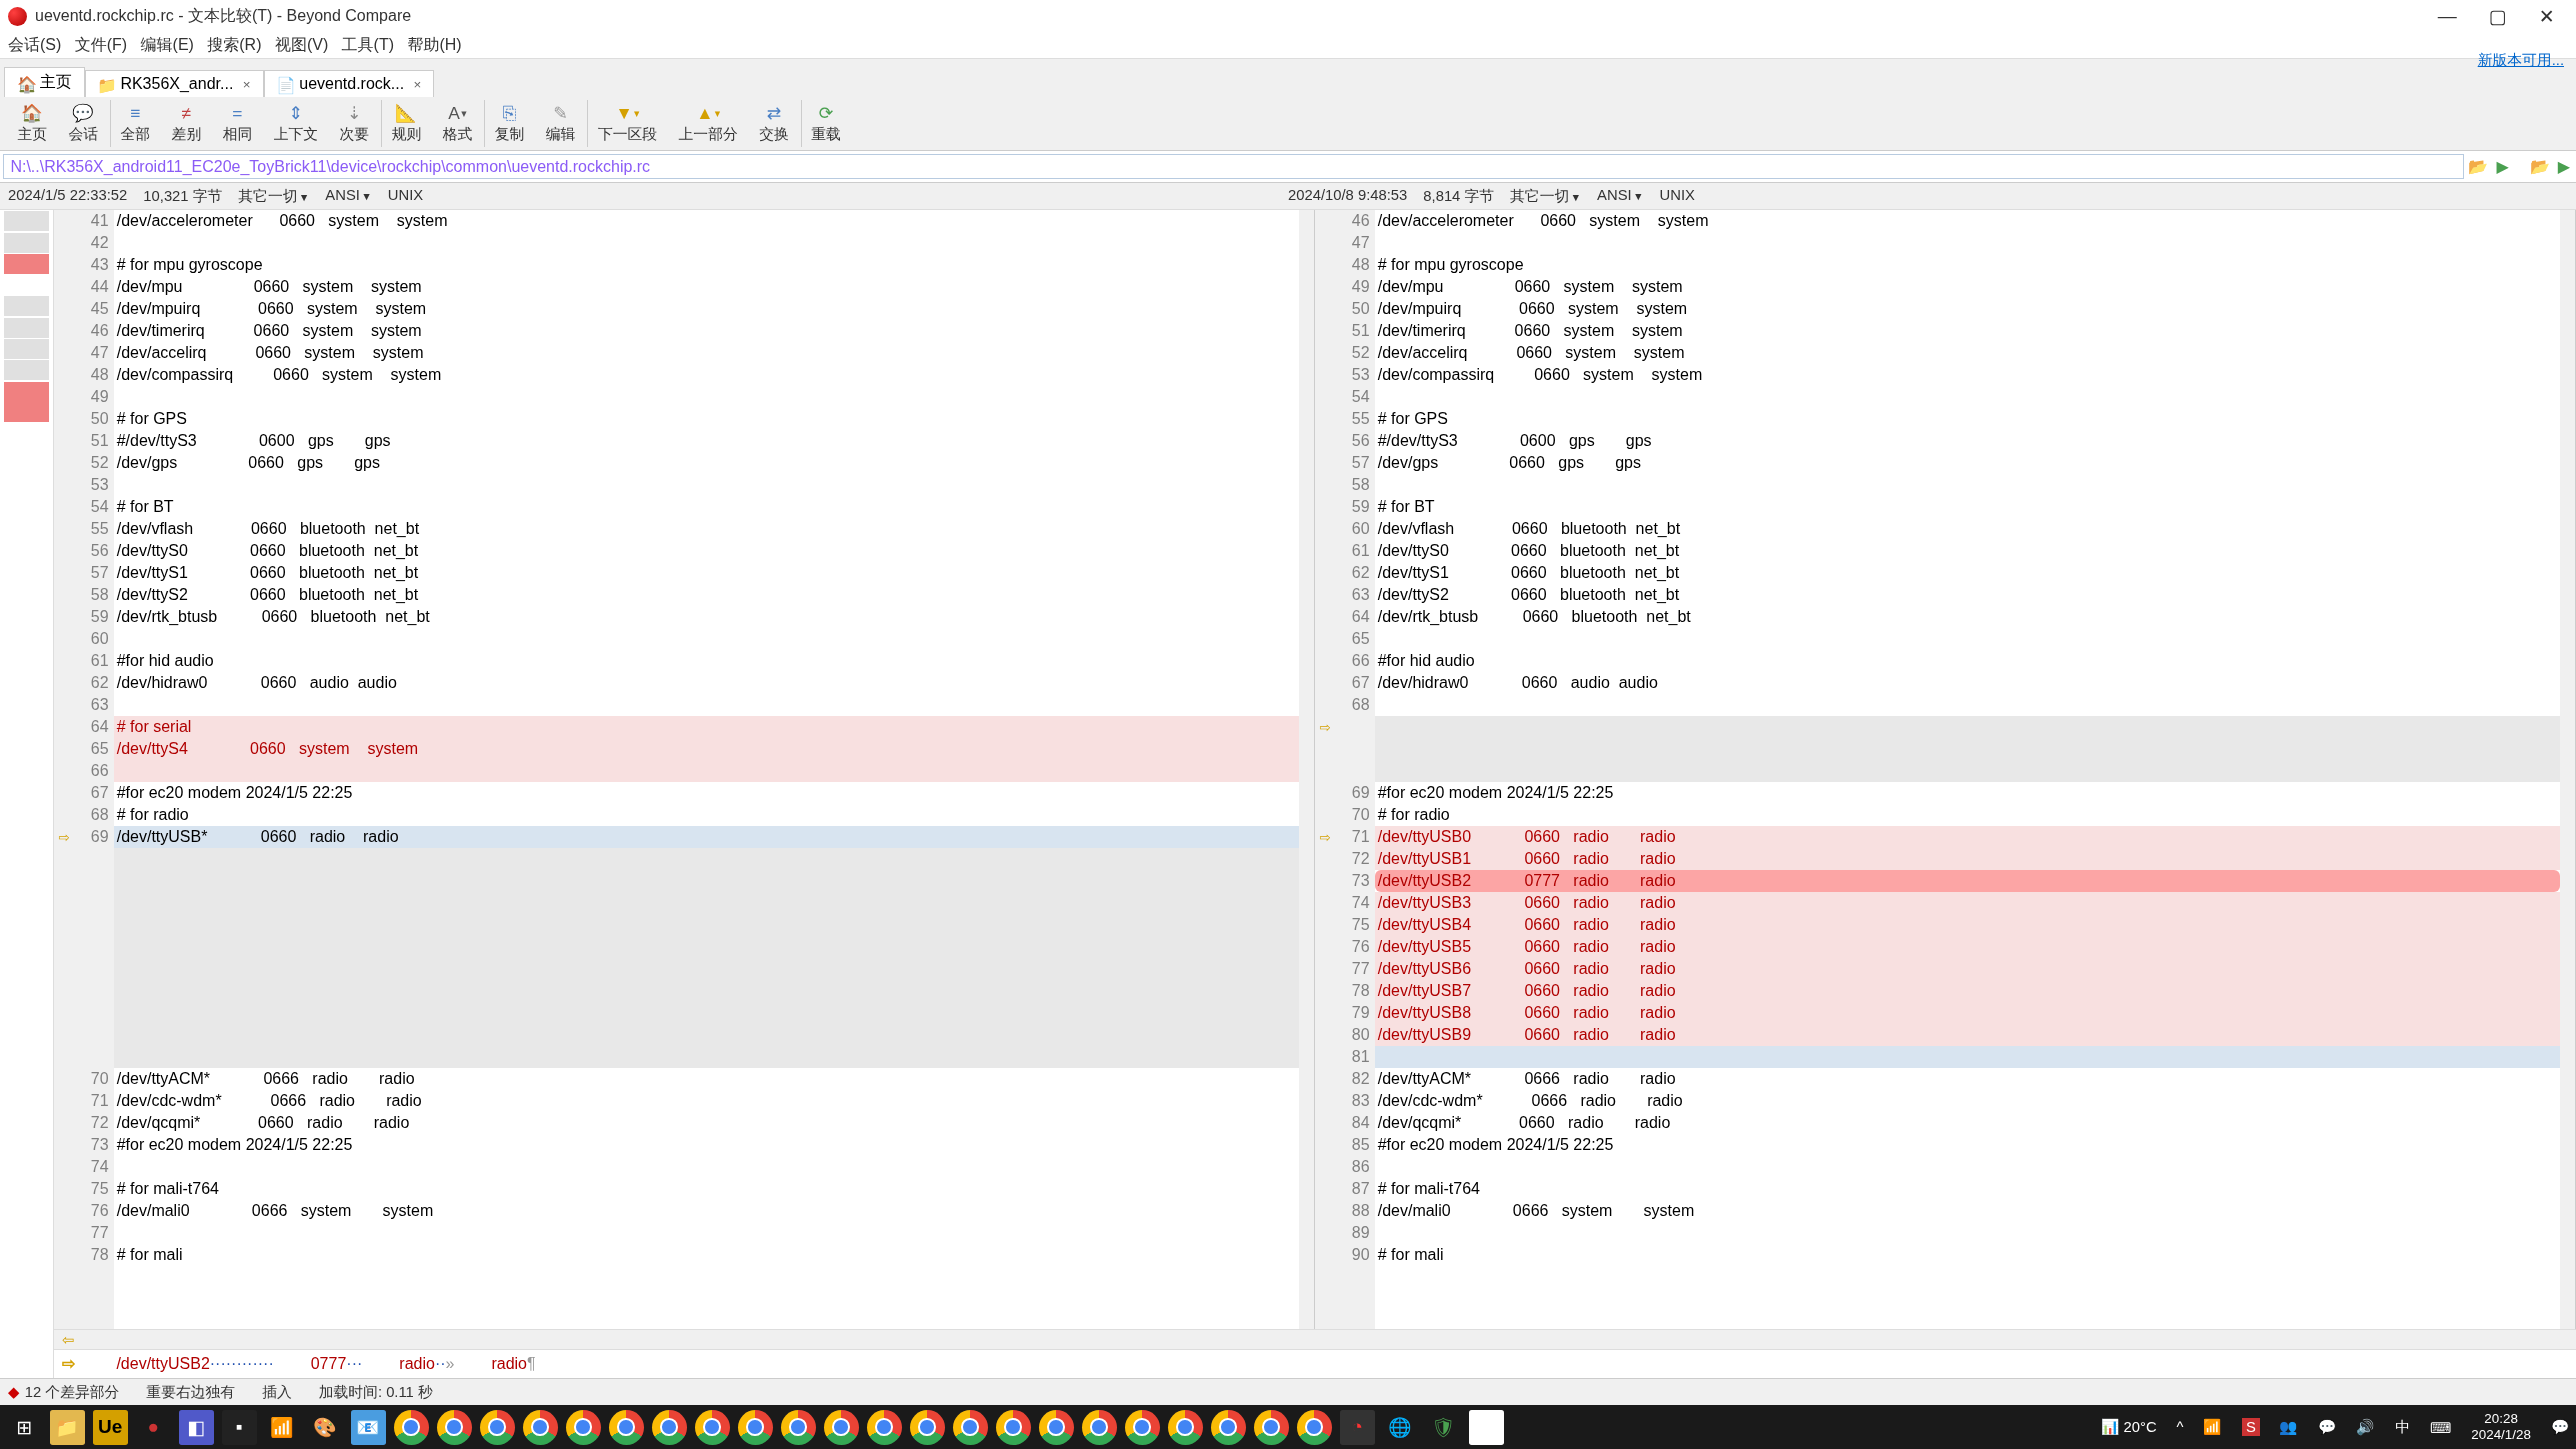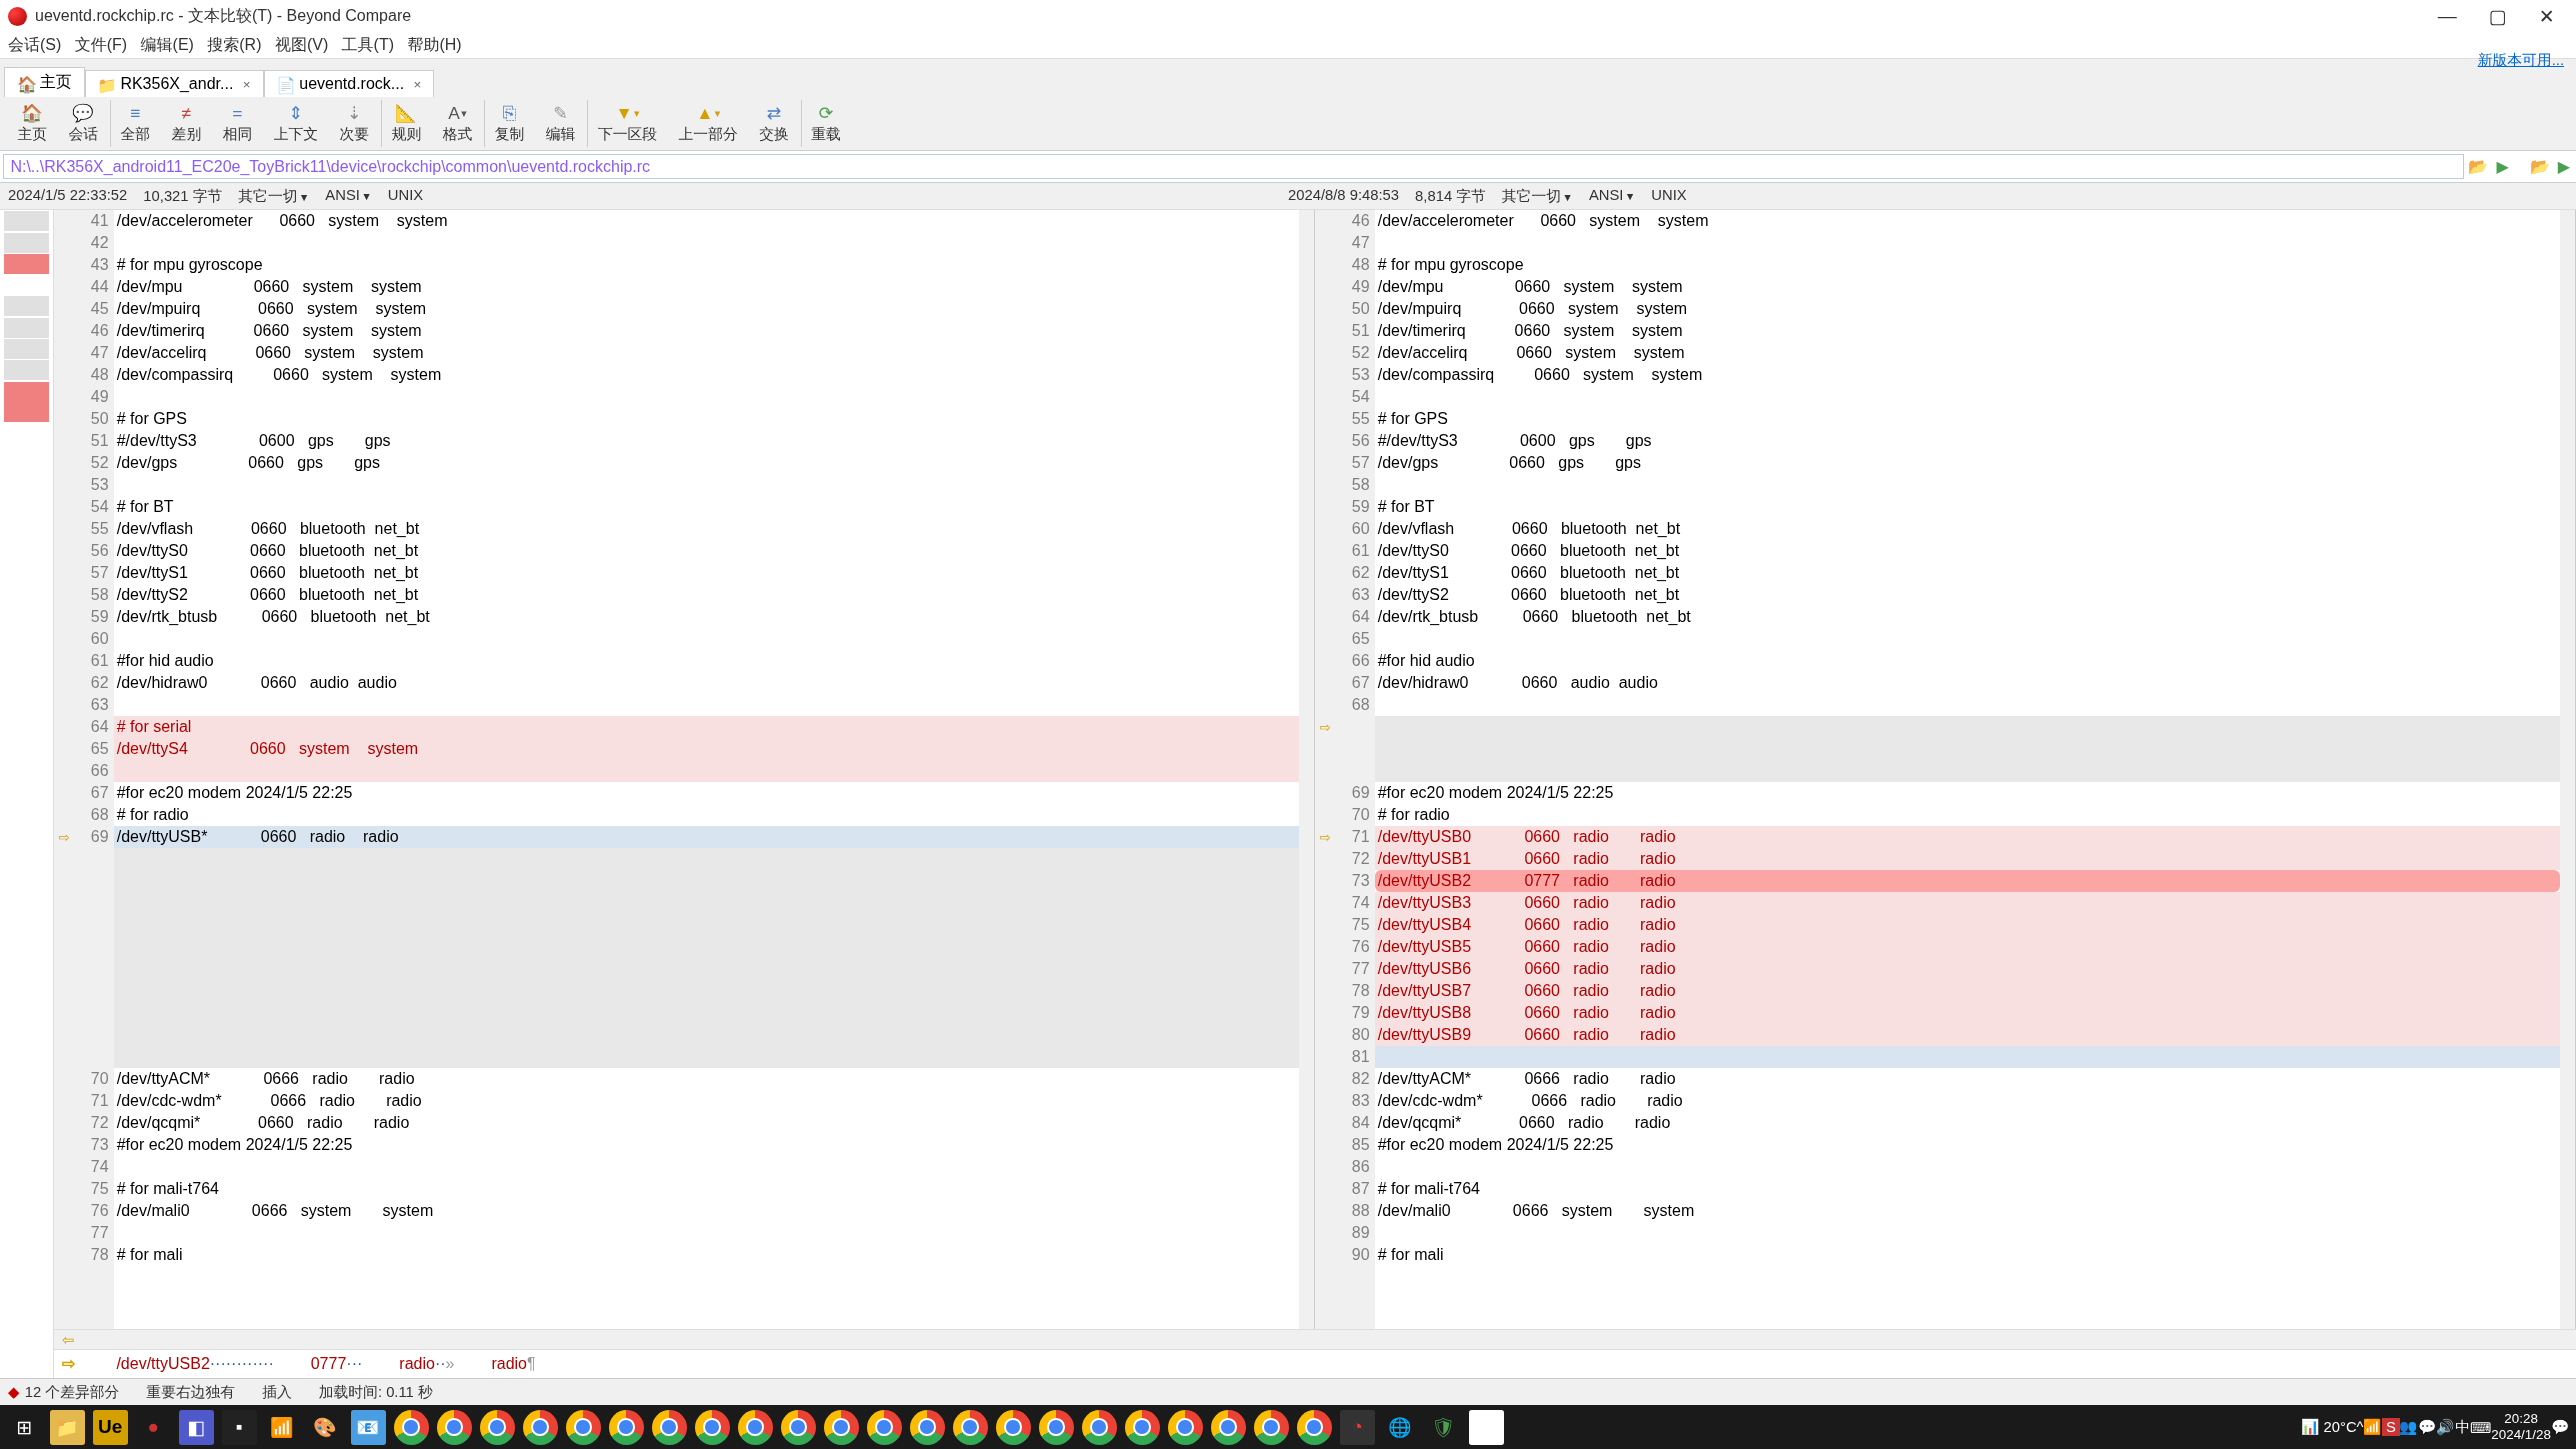--- a/index.html
+++ b/index.html
@@ -50,21 +50,21 @@
 .diffline .arrow { color: #d4a000; font-weight: bold; margin-right: 4px; }
 .diffline .redtxt { color: #b00000; margin-left: 37px; }
 .diffline .dots { color: #2050b0; }
 .diffline .para { color: #999; }
 .footer { height: 27px; background: #f0f0f0; border-top: 0.7px solid #ccc; display: flex; align-items: center; padding: 0 8px; gap: 27px; font-size: 14.8px; color: #333; }
 .footer .reddot { color: #c00; margin-right: 5.4px; }
 .taskbar { height: 44px; background: #1a1a1a; display: flex; align-items: center; padding: 0 6.7px; gap: 8px; color: #fff; font-size: 14.8px; }
 .taskbar .tbitem { width: 35px; height: 35px; display: flex; align-items: center; justify-content: center; font-size: 19px; border-radius: 2.7px; }
 .taskbar .chrome { border-radius: 50%; background: conic-gradient(#ea4335 0 120deg,#34a853 120deg 240deg,#fbbc05 240deg 360deg); position: relative; }
 .taskbar .chrome::after { content: ""; position: absolute; inset: 25%; background: #4285f4; border-radius: 50%; border: 2.7px solid #fff; }
-.taskbar .tray { margin-left: auto; display: flex; align-items: center; gap: 0; text-align: center; }
+.taskbar .tray { margin-left: auto; display: flex; align-items: center; gap: 20px; text-align: center; }
 .taskbar .clock { display: flex; flex-direction: column; align-items: center; font-size: 13.4px; line-height: 16px; }
 .dd { font-size: 10.7px; margin-left: 1.3px; }
 </style>
 </head>
 <body>
 
 <div class="titlebar">
   <span class="logo"></span>
   <span>ueventd.rockchip.rc - 文本比较(T) - Beyond Compare</span>
   <div class="wincontrols">
@@ -176,21 +176,21 @@
 
 <div class="statusbar">
   <div class="half">
     <span>2024/1/5 22:33:52</span>
     <span>10,321 字节</span>
     <span><span>其它一切</span><span class="dd">▼</span></span>
     <span><span>ANSI</span><span class="dd">▼</span></span>
     <span>UNIX</span>
   </div>
   <div class="half">
-    <span>2024/8/8 9:48:53</span>
+    <span>2024/10/8 9:48:53</span>
     <span>8,814 字节</span>
     <span><span>其它一切</span><span class="dd">▼</span></span>
     <span><span>ANSI</span><span class="dd">▼</span></span>
     <span>UNIX</span>
   </div>
 </div>
 
 <div class="splitmain">
   <div class="overview">
     <div class="ovrow ov-gray"></div>

